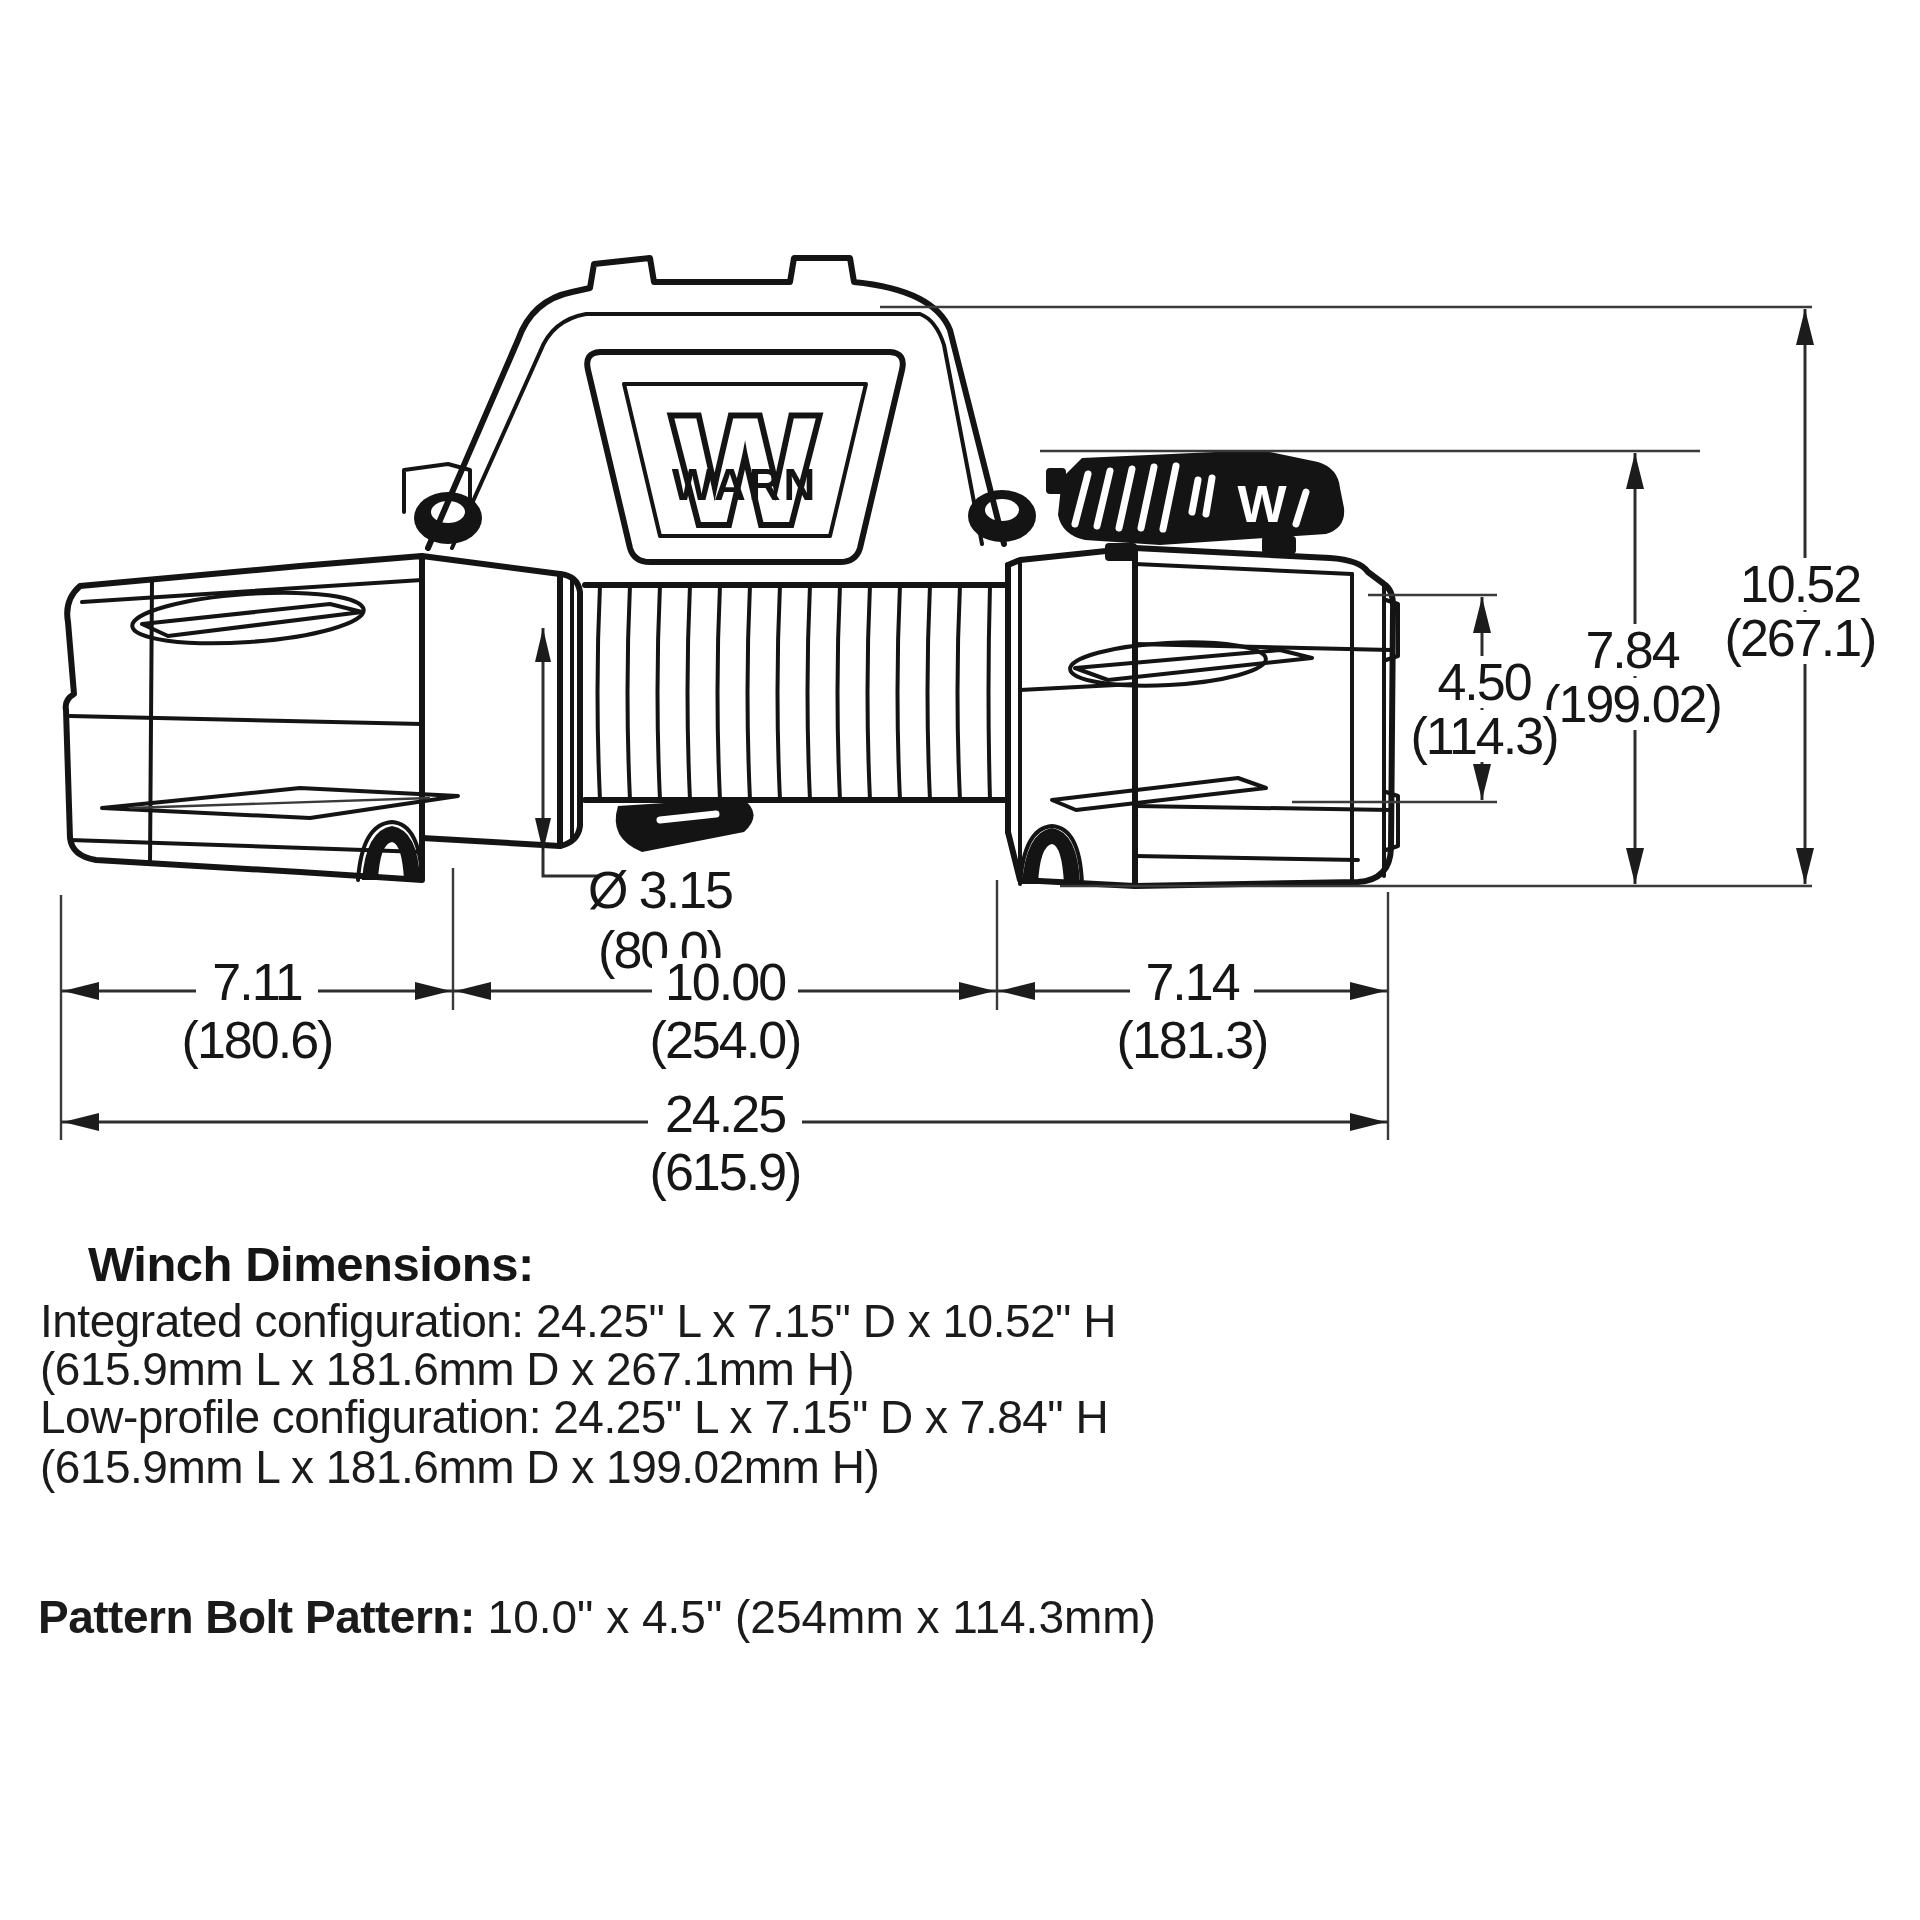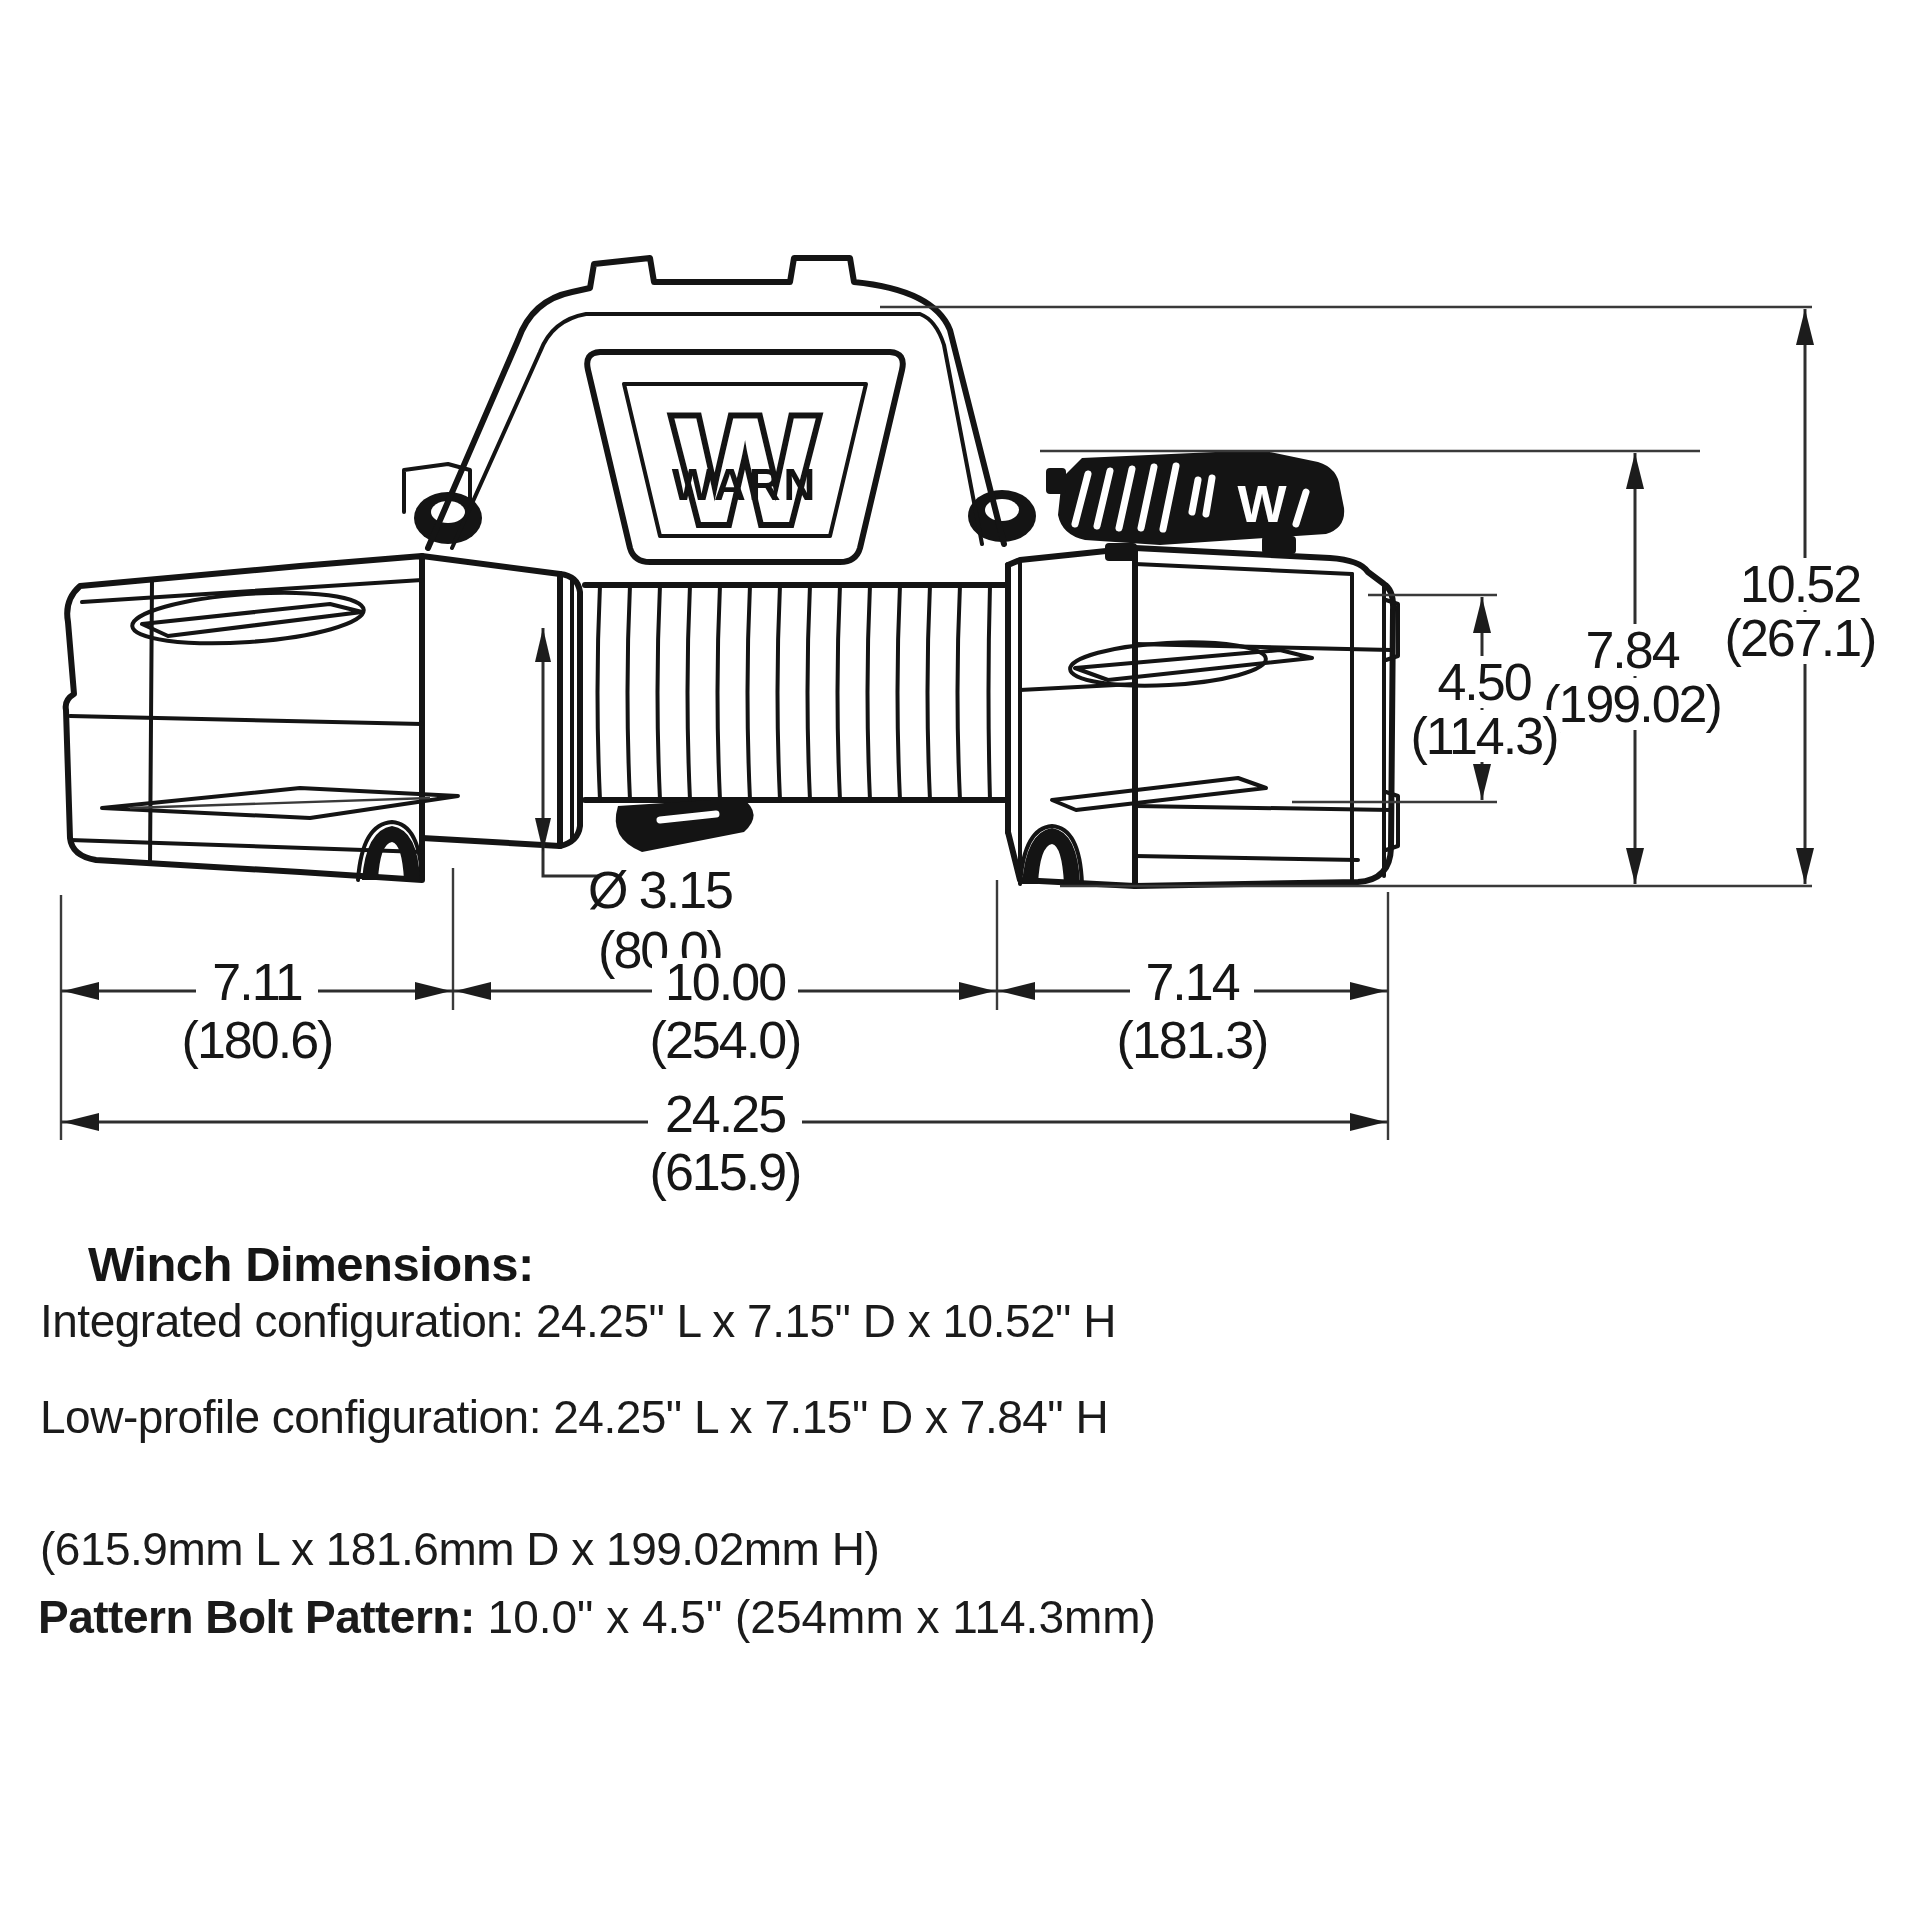--- a/index.html
+++ b/index.html
@@ -218,16 +218,17 @@
       <polygon class="arrow" points="1386,1122 1350,1113 1350,1131"></polygon>
       <rect class="mask" x="648" y="1090" width="154" height="50"></rect>
       <text class="d" x="725" y="1132">24.25</text>
       <text class="d" x="725" y="1190">(615.9)</text>
     </g>
   </g>
 </svg>
 
   <div class="notes-heading">Winch Dimensions:</div>
   <div class="note-line" style="top:1294px">Integrated configuration: 24.25" L x 7.15" D x 10.52" H</div>
+  <div class="note-line" style="top:1342px">(615.9mm L x 181.6mm D x 267.1mm H)</div>
   <div class="note-line" style="top:1390px">Low-profile configuration: 24.25" L x 7.15" D x 7.84" H</div>
-  <div class="note-line" style="top:1522px">(615.9mm L x 181.6mm D x 199.02mm H)</div>
+  <div class="note-line" style="top:1440px">(615.9mm L x 181.6mm D x 199.02mm H)</div>
   <div class="bolt-line"><b>Pattern Bolt Pattern:</b><span> 10.0" x 4.5" (254mm x 114.3mm)</span></div>
 </div>
 
 </body></html>

